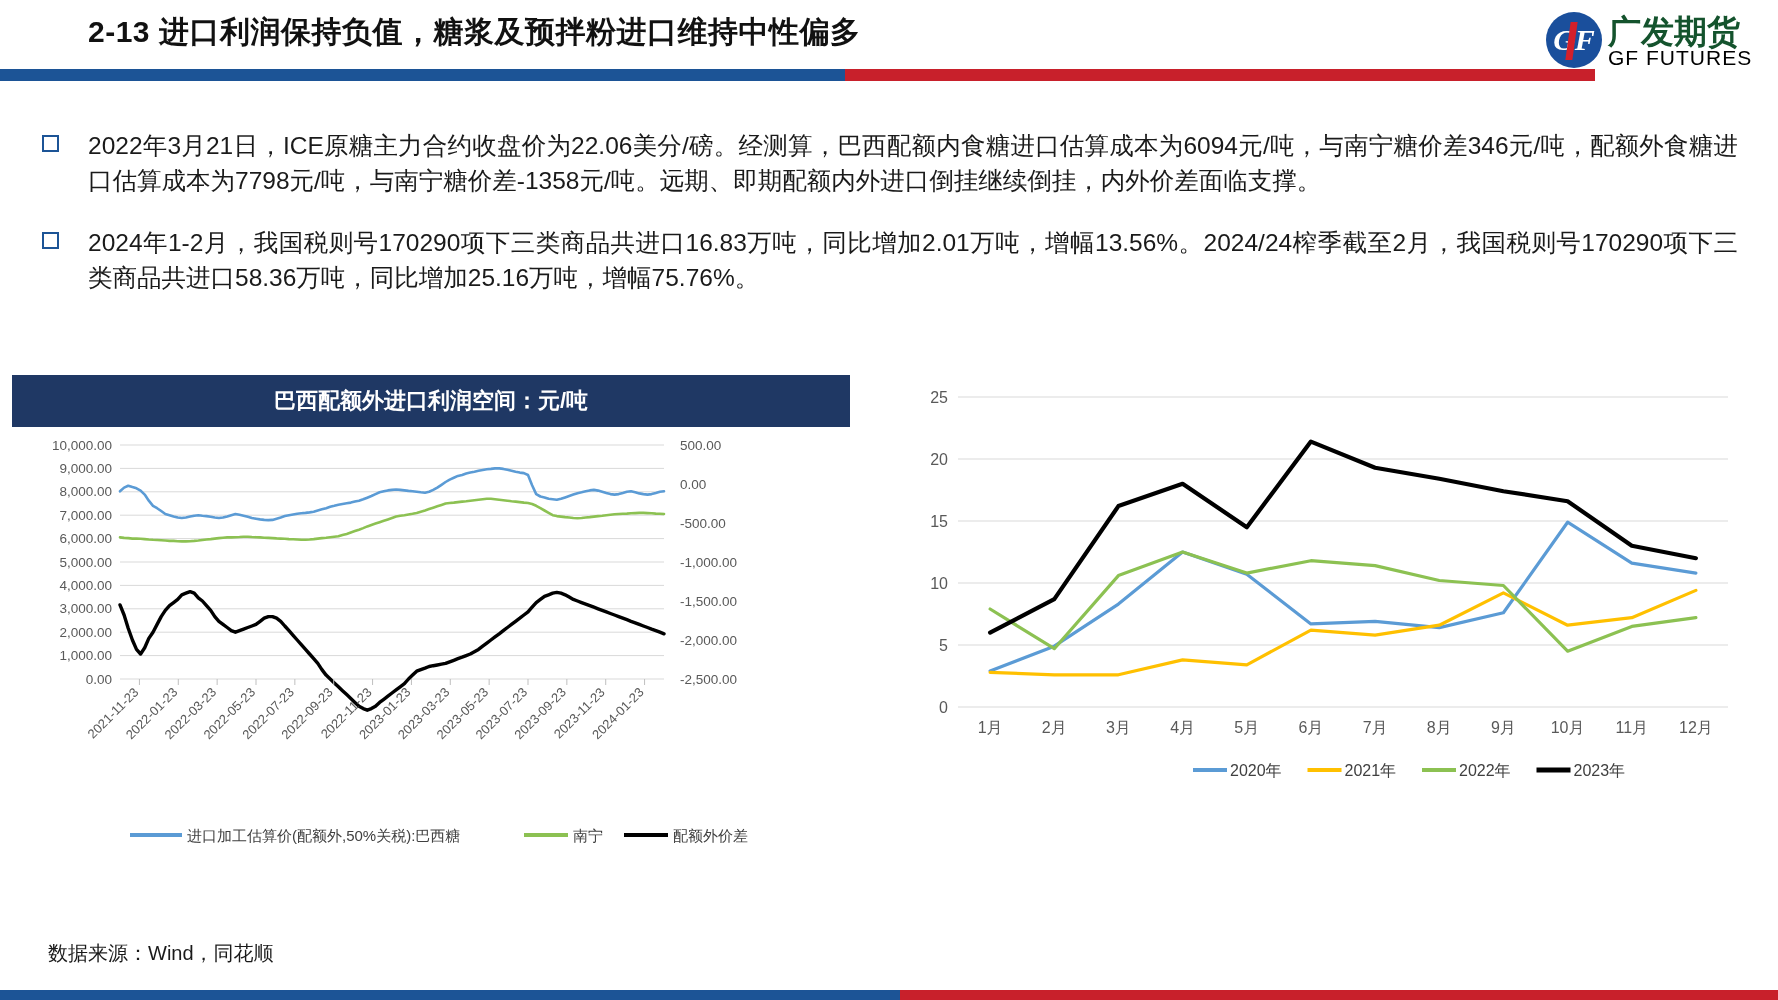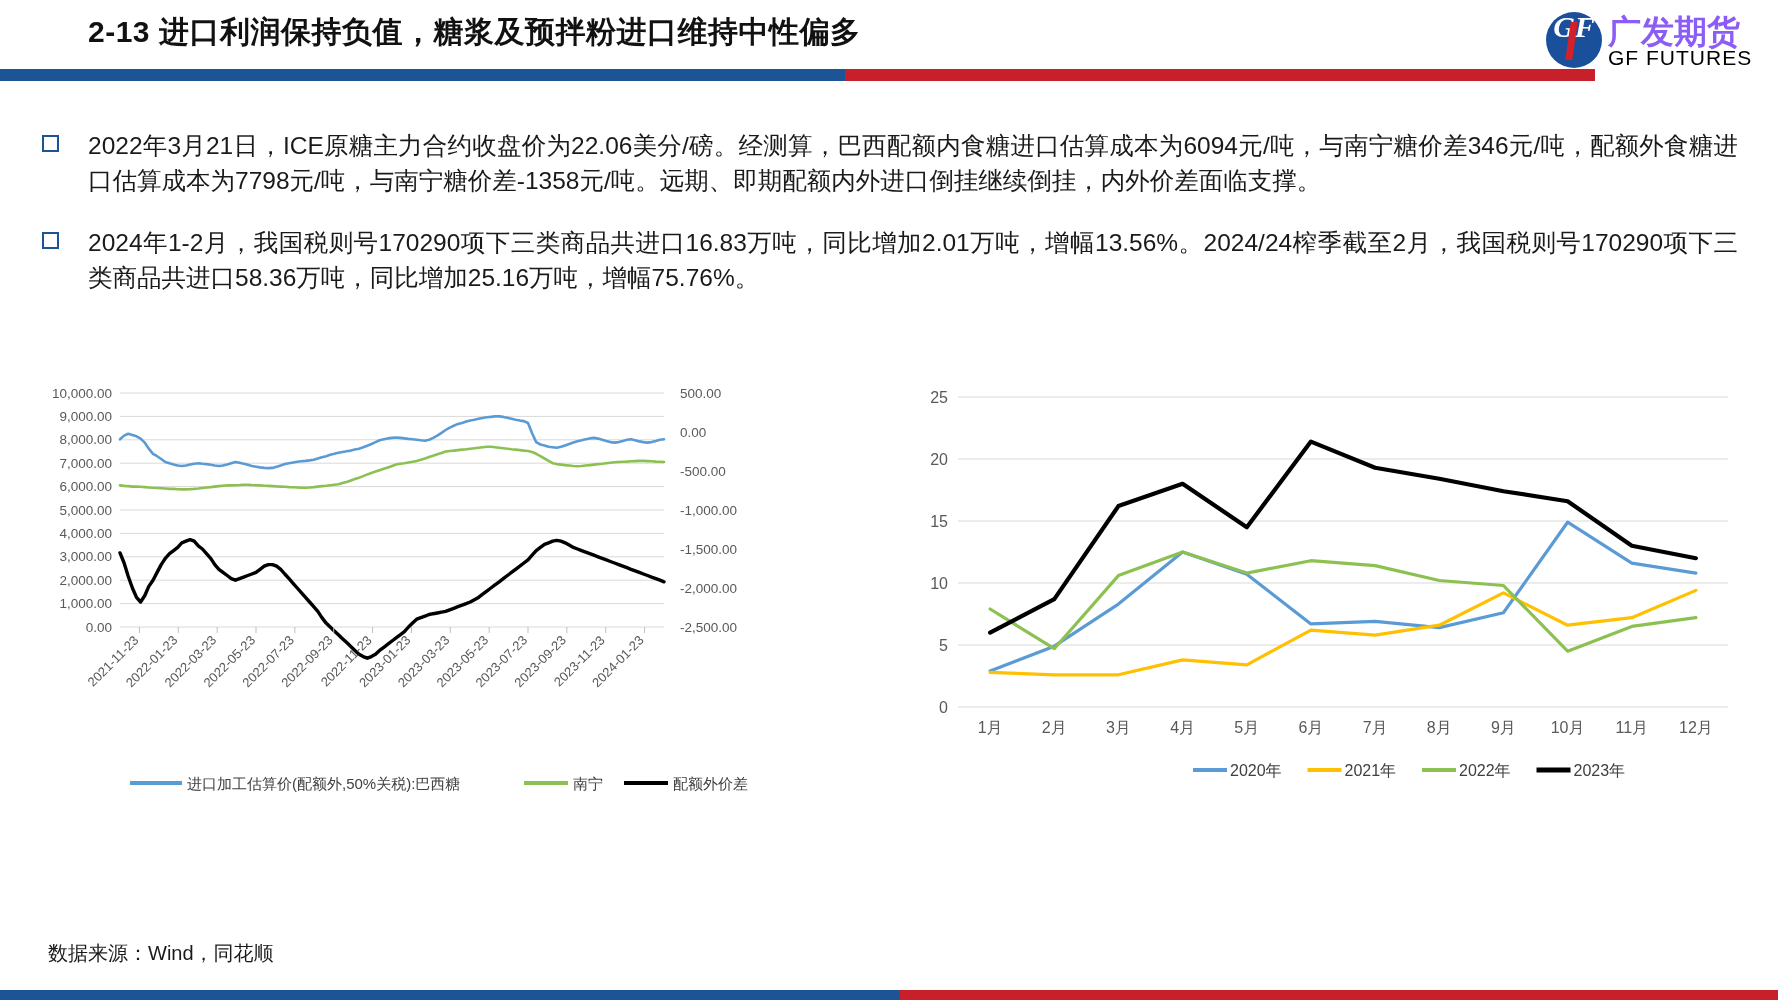--- a/index.html
+++ b/index.html
@@ -15,33 +15,33 @@
   #header { position:absolute; left:0; top:0; width:1778px; height:80px; }
   #page-title {
     position:absolute; left:88px; top:12px;
     font-size:30px; font-weight:600; color:#111111;
     letter-spacing:0.5px; white-space:nowrap;
   }
   #logo-block { position:absolute; right:22px; top:10px; width:210px; height:62px; }
   #logo-mark {
     position:absolute; left:0; top:2px; width:56px; height:56px;
     border-radius:50%; background:#1a4f9c;
-    display:flex; justify-content:center;
+    display:flex; align-items:center; justify-content:center;
   }
   #logo-mark .gf {
     color:#ffffff; font-size:30px; font-weight:bold; font-style:italic;
     font-family:"Liberation Serif",serif; line-height:1;
   }
   #logo-mark .gbar {
     position:absolute; left:22px; top:10px; width:7px; height:38px;
     background:#d4202a; transform:skewX(-8deg);
   }
   #logo-cn {
     position:absolute; left:62px; top:0px;
-    font-size:33px; font-weight:bold; color:#8b5cf6; white-space:nowrap;
+    font-size:33px; font-weight:bold; color:#14532d; white-space:nowrap;
   }
   #logo-en {
     position:absolute; left:62px; top:36px;
     font-size:21px; font-weight:normal; color:#000000; letter-spacing:1px;
   }
   #bar-blue { position:absolute; left:0; top:69px; width:845px; height:12px; background:#1c5496; }
   #bar-red  { position:absolute; left:845px; top:69px; width:750px; height:12px; background:#c8202b; }
 
   
   #bullets { position:absolute; left:0; top:128px; width:1778px; }
@@ -116,20 +116,21 @@
     <span class="marker"></span>
     <div class="text">2022年3月21日，ICE原糖主力合约收盘价为22.06美分/磅。经测算，巴西配额内食糖进口估算成本为6094元/吨，与南宁糖价差346元/吨，配额外食糖进口估算成本为7798元/吨，与南宁糖价差-1358元/吨。远期、即期配额内外进口倒挂继续倒挂，内外价差面临支撑。</div>
   </div>
   <div class="bullet">
     <span class="marker"></span>
     <div class="text">2024年1-2月，我国税则号170290项下三类商品共进口16.83万吨，同比增加2.01万吨，增幅13.56%。2024/24榨季截至2月，我国税则号170290项下三类商品共进口58.36万吨，同比增加25.16万吨，增幅75.76%。</div>
   </div>
 </div>
 
 <div class="panel" id="panel-left">
+  <div class="panel-header">巴西配额外进口利润空间：元/吨</div>
   <div class="panel-body">
     <svg id="svg-left" width="838" height="458">
         <line x1="108" y1="18" x2="652" y2="18" class="gridline"></line>
         <text x="100" y="22.5" class="axis-label" text-anchor="end">10,000.00</text>
         <line x1="108" y1="41.4" x2="652" y2="41.4" class="gridline"></line>
         <text x="100" y="45.9" class="axis-label" text-anchor="end">9,000.00</text>
         <line x1="108" y1="64.8" x2="652" y2="64.8" class="gridline"></line>
         <text x="100" y="69.3" class="axis-label" text-anchor="end">8,000.00</text>
         <line x1="108" y1="88.19999999999999" x2="652" y2="88.19999999999999" class="gridline"></line>
         <text x="100" y="92.69999999999999" class="axis-label" text-anchor="end">7,000.00</text>

